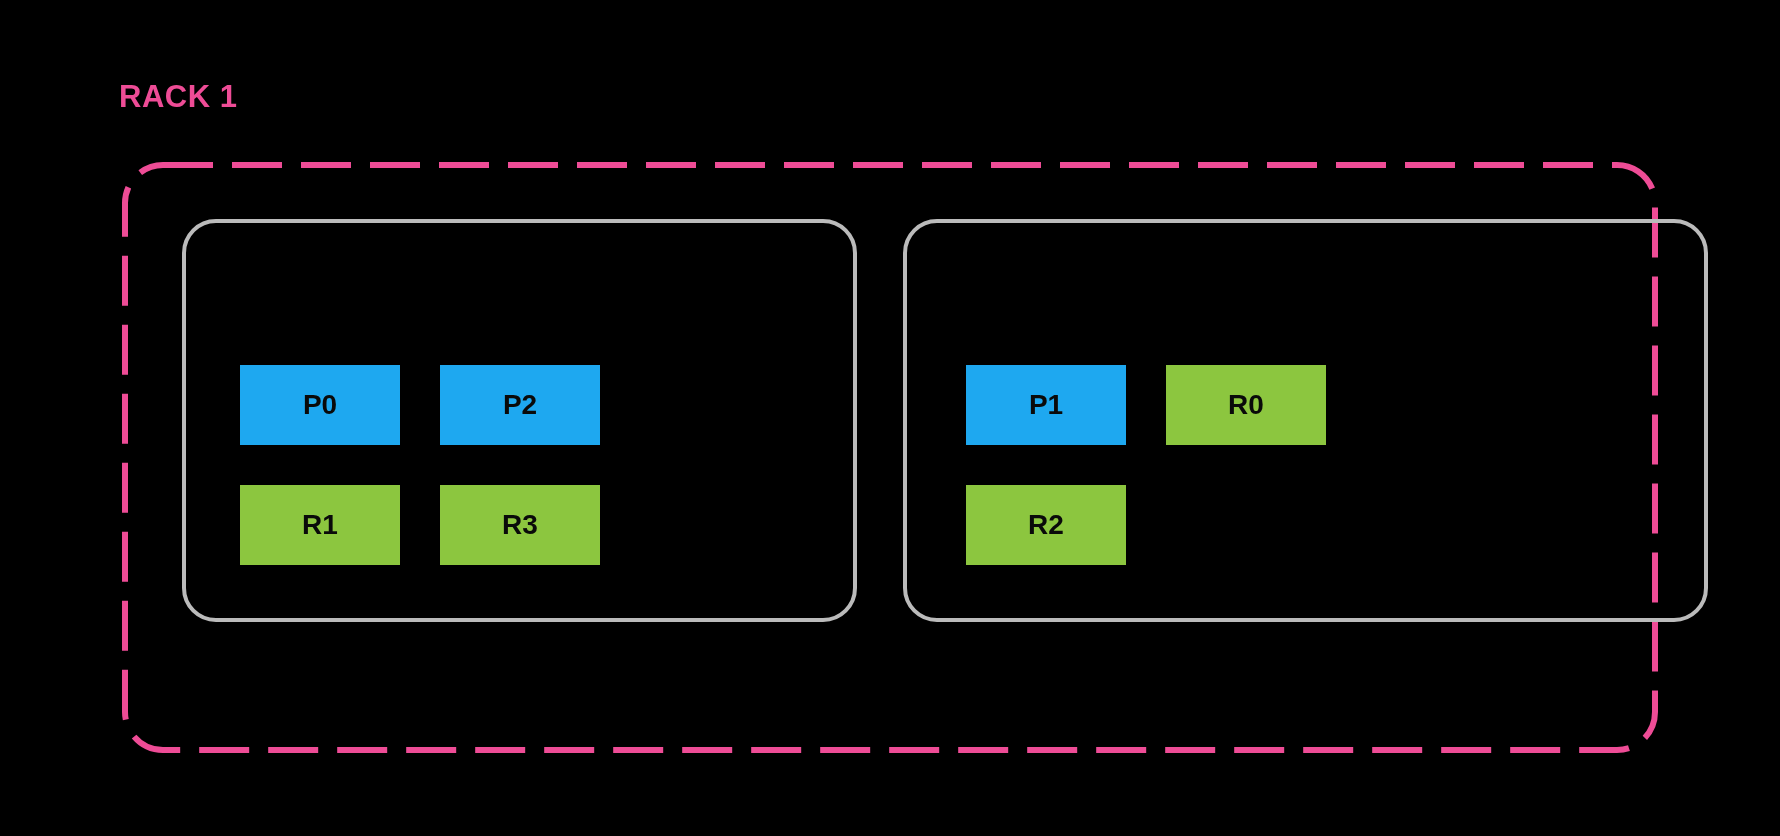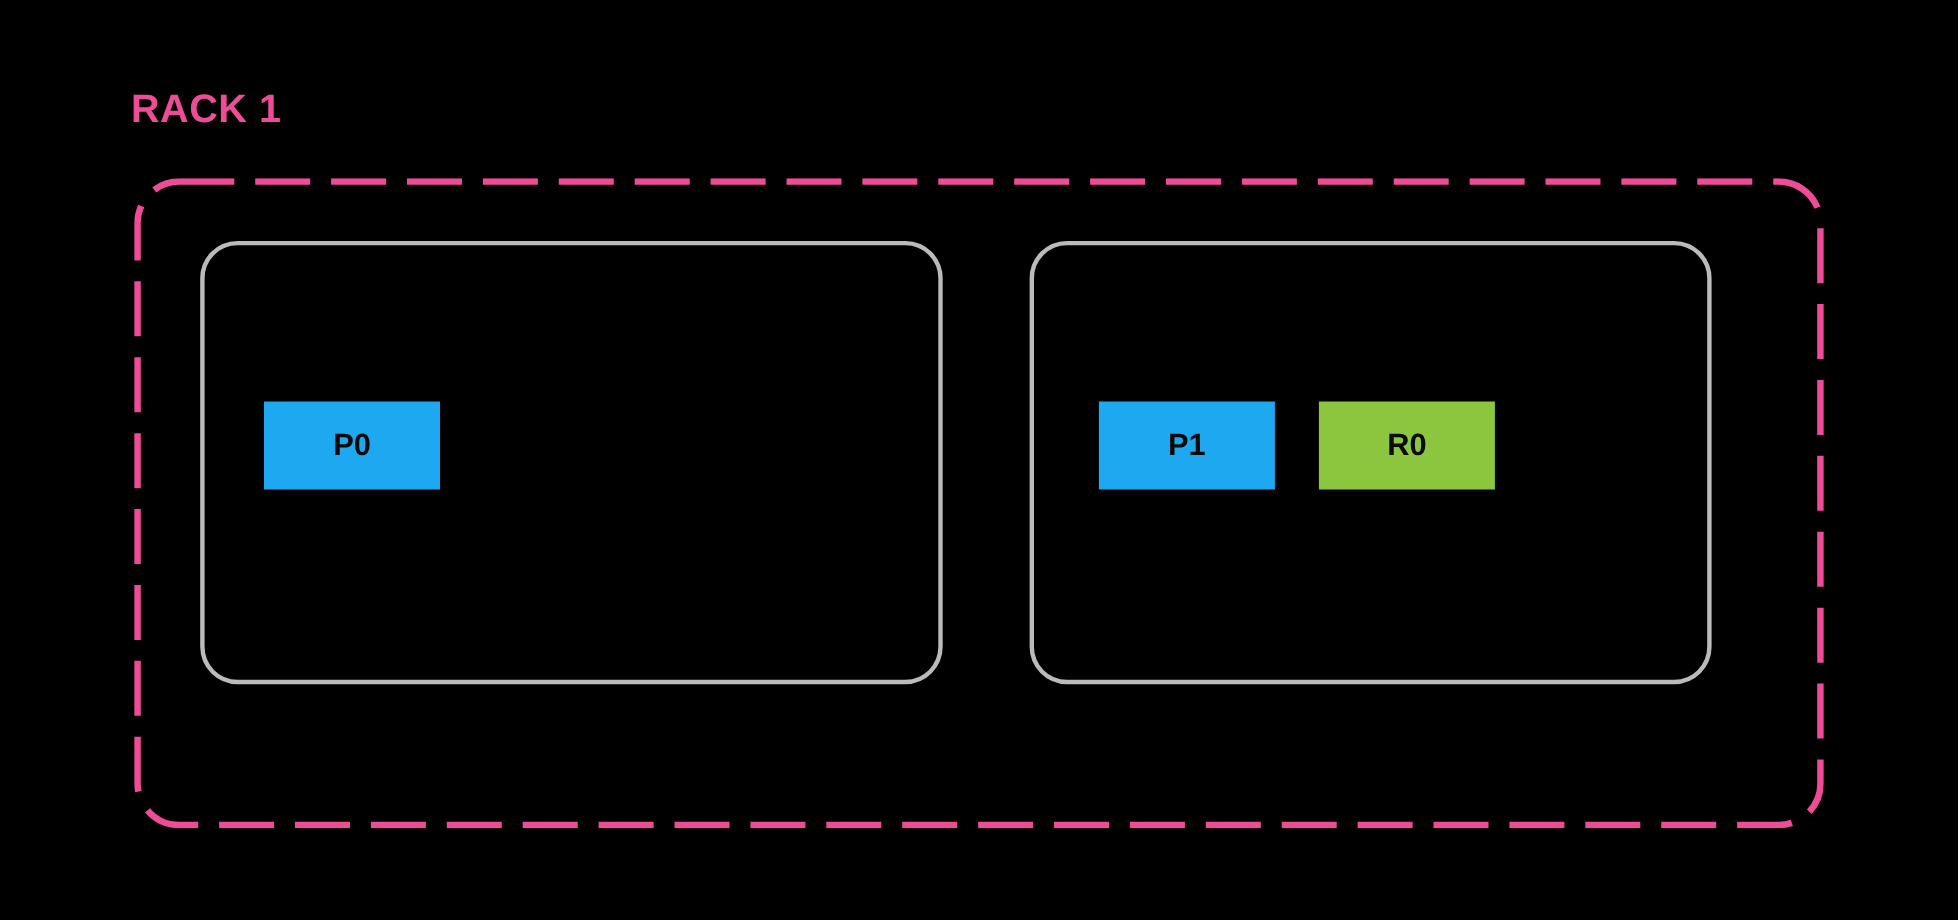--- a/index.html
+++ b/index.html
@@ -13,37 +13,37 @@
   html,body{margin:0;padding:0;}
   body{
     width:1780px;height:836px;
     background:var(--bg);
     font-family:"Liberation Sans","DejaVu Sans",sans-serif;
     position:relative;overflow:hidden;
   }
   .stage{position:absolute;inset:0;}
   .rack-label{
     position:absolute;left:119px;top:81px;
-    font-size:36px;font-weight:700;letter-spacing:.5px;
+    font-size:31px;font-weight:700;letter-spacing:.5px;
     color:var(--pink);line-height:1;
   }
   .rack-border{position:absolute;left:122px;top:162px;}
   .rack-border rect{
     fill:none;stroke:var(--pink);stroke-width:6;
     stroke-dasharray:50 19;
   }
   .node{
     position:absolute;top:219px;height:403px;
     box-sizing:border-box;
     border:4px solid var(--node-border);
     border-radius:34px;
     background:transparent;
   }
   .node-1{left:182px;width:675px;padding:142px 0 0 54px;}
-  .node-2{left:936px;width:620px;padding:142px 0 0 59px;}
+  .node-2{left:903px;width:805px;padding:142px 0 0 59px;}
   .slot-row{display:flex;gap:40px;margin-bottom:40px;}
   .block{
     width:160px;height:80px;
     display:flex;align-items:center;justify-content:center;
     font-size:28px;font-weight:700;color:var(--block-text);
   }
   .block.primary{background:var(--blue);text-align:right;}
   .block.replica{background:var(--green);text-align:center;}
 </style>
 </head>
@@ -53,24 +53,30 @@
 
   <div class="rack-label">RACK 1</div>
 
   <svg class="rack-border" width="1536" height="591" aria-hidden="true">
     <rect x="3" y="3" width="1530" height="585" rx="38" ry="38"></rect>
   </svg>
 
   <div class="node node-1">
       <div class="slot-row">
         <div class="block primary">P0</div>
+        <div class="block primary">P2</div>
+      </div>
+      <div class="slot-row">
+        <div class="block replica">R1</div>
+        <div class="block replica">R3</div>
       </div>
     </div>
   <div class="node node-2">
       <div class="slot-row">
         <div class="block primary">P1</div>
         <div class="block replica">R0</div>
       </div>
       <div class="slot-row">
+        <div class="block replica">R2</div>
       </div>
     </div>
 
 </div>
 
 </body></html>

